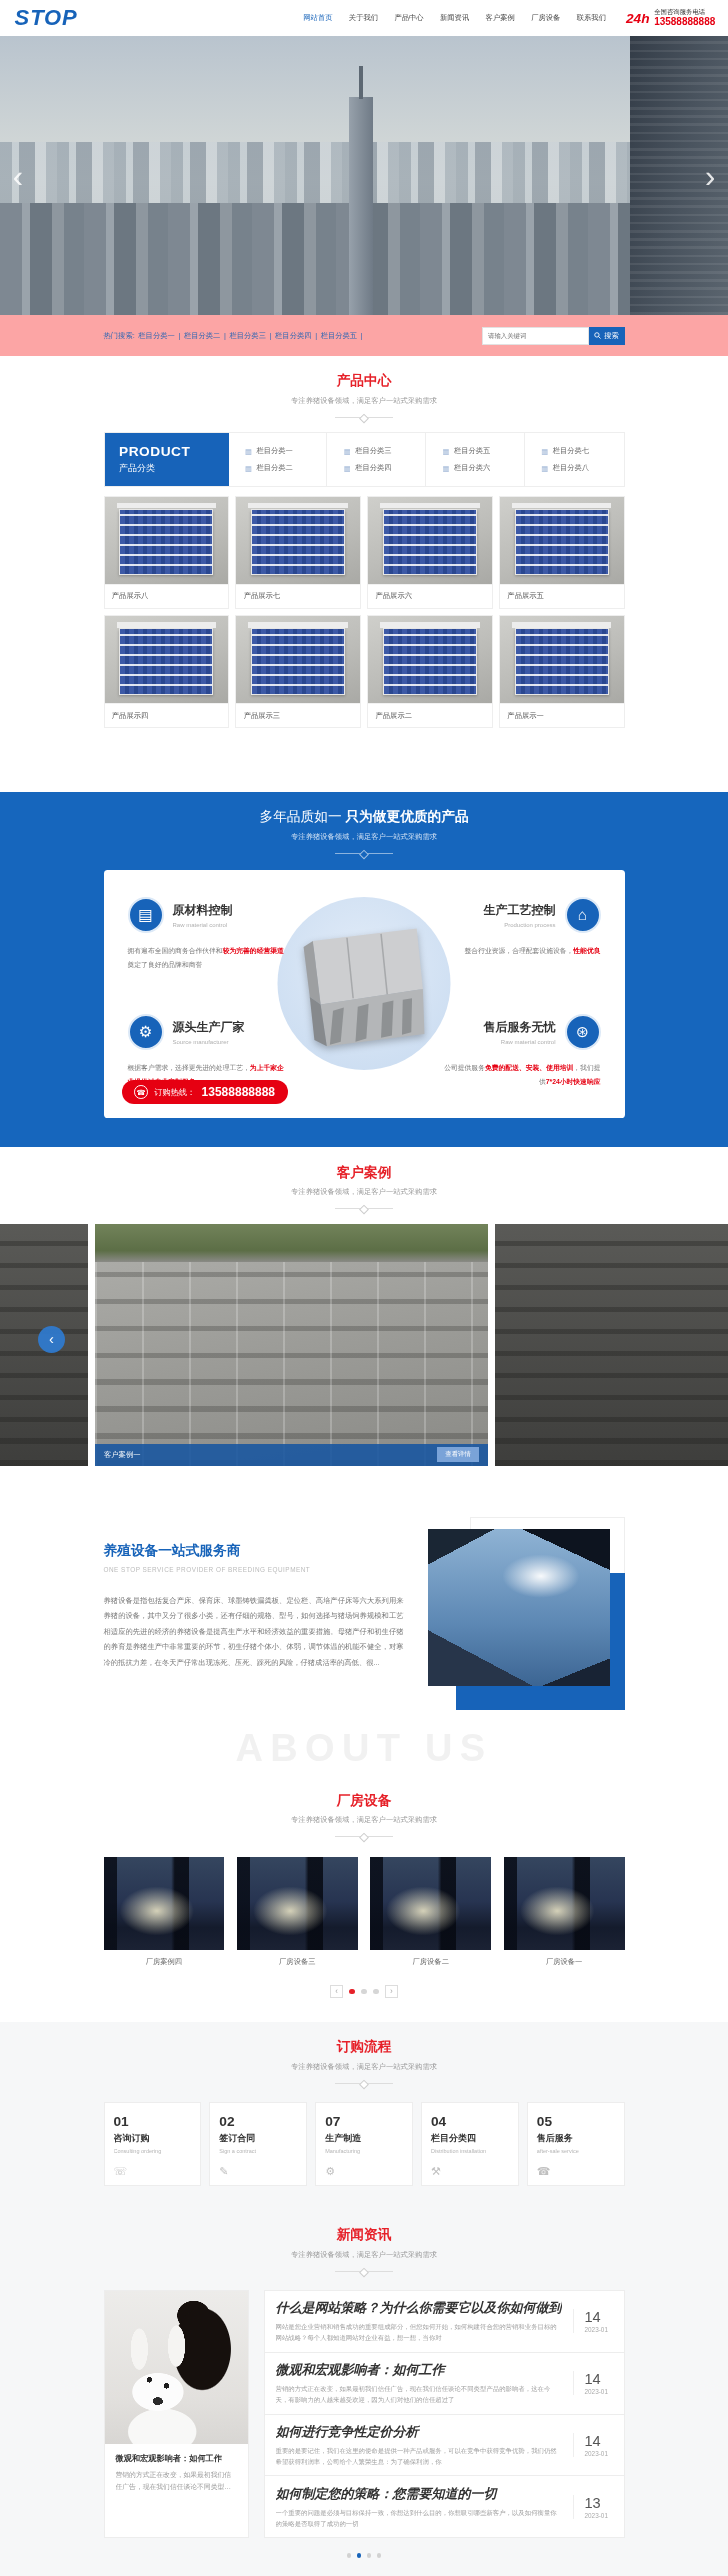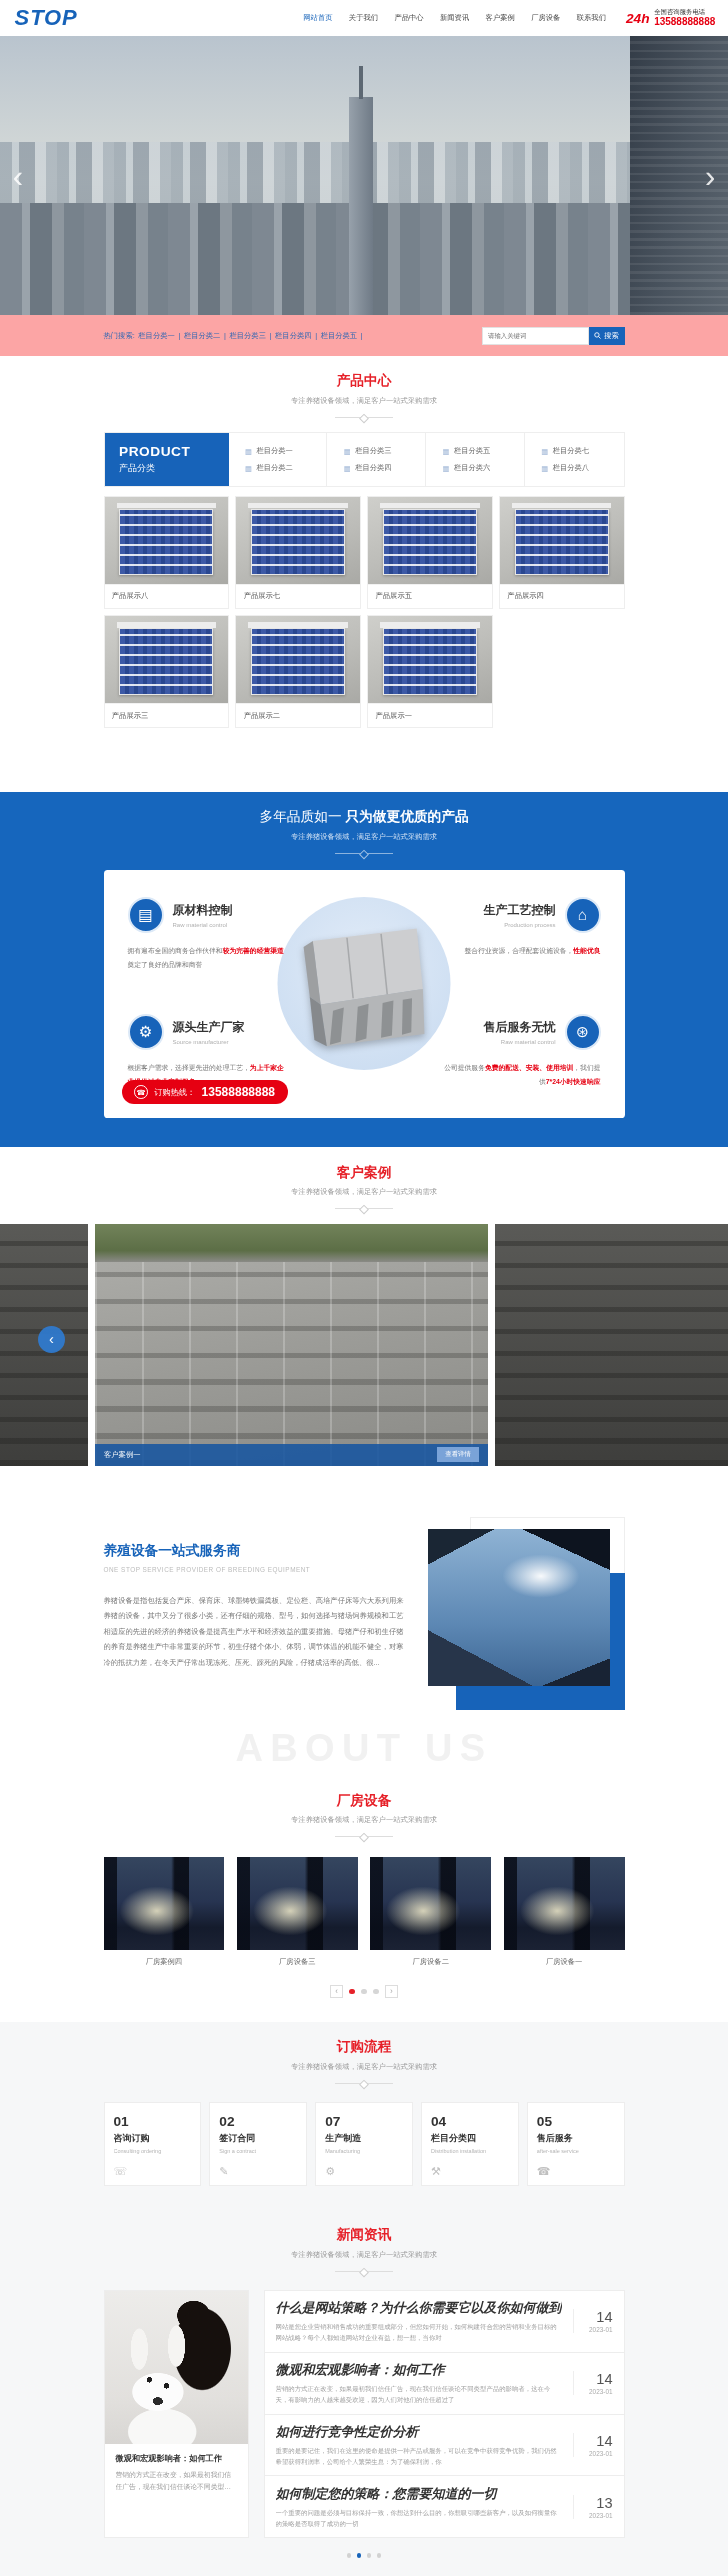--- a/index.html
+++ b/index.html
@@ -197,21 +197,21 @@
   .nf-desc { font-size:6.8px; color:#999; line-height:12px; margin-top:5.5px;
     display:-webkit-box; -webkit-line-clamp:2; -webkit-box-orient:vertical; overflow:hidden; }
   .news-list { flex:1; display:flex; flex-direction:column; }
   .n-item { display:flex; align-items:center; background:#fff; border:0.9px solid #ededed; border-top:none;
     padding:8.2px 11px; gap:11px; cursor:pointer; }
   .n-item:first-child { border-top:0.9px solid #ededed; }
   .n-main { flex:1; min-width:0; }
   .n-title { font-size:13px; font-weight:bold; color:#333; white-space:nowrap; overflow:hidden; text-overflow:ellipsis;font-style:italic; }
   .n-desc { font-size:6.4px; color:#a0a0a0; line-height:11px; margin-top:4.6px;
     display:-webkit-box; -webkit-line-clamp:2; -webkit-box-orient:vertical; overflow:hidden; }
-  .n-date { border-left:0.9px solid #eee; padding-left:11px; text-align:right; flex:0 0 auto; width:40px; }
+  .n-date { border-left:0.9px solid #eee; padding-left:11px; text-align:left; flex:0 0 auto; width:40px; }
   .n-day { font-size:14.6px; color:#555; }
   .n-ym { font-size:6.4px; color:#aaa; margin-top:1.8px; }
   .news-dots { display:flex; justify-content:center; gap:5.5px; margin-top:14.6px; }
   .news-dots .dot { width:4.6px; height:4.6px; border-radius:50%; background:#d2d2d2; cursor:pointer; }
   .news-dots .dot.active { background:#1763b9; }
 </style>
 </head>
 <body>
 
 <div class="header">
@@ -336,20 +336,26 @@
         <div class="p-card">
           <div class="p-img">
             <div class="cage"></div>
           </div>
           <div class="p-name">产品展示七</div>
         </div>
         <div class="p-card">
           <div class="p-img">
             <div class="cage"></div>
           </div>
+          <div class="p-name">产品展示六</div>
+        </div>
+        <div class="p-card">
+          <div class="p-img">
+            <div class="cage"></div>
+          </div>
           <div class="p-name">产品展示五</div>
         </div>
         <div class="p-card">
           <div class="p-img">
             <div class="cage"></div>
           </div>
           <div class="p-name">产品展示四</div>
         </div>
         <div class="p-card">
           <div class="p-img">

